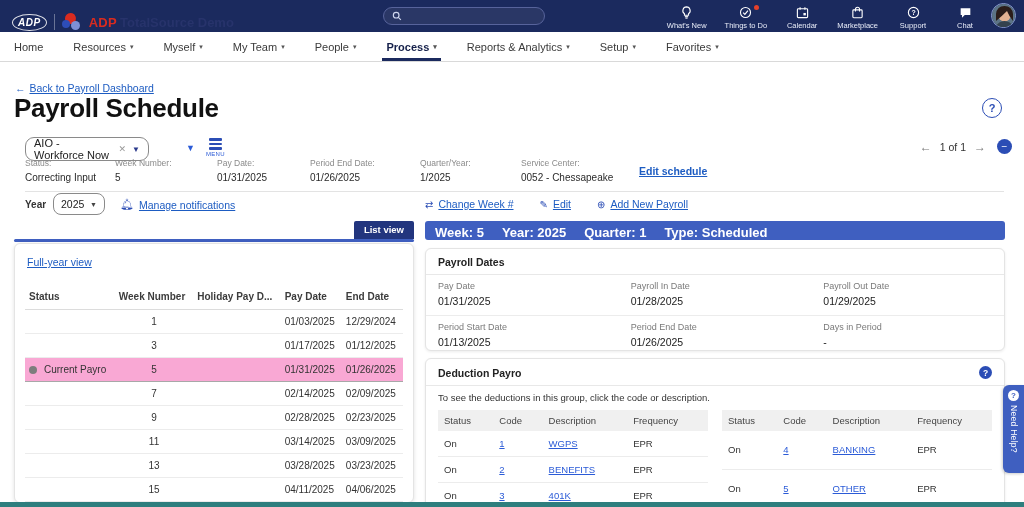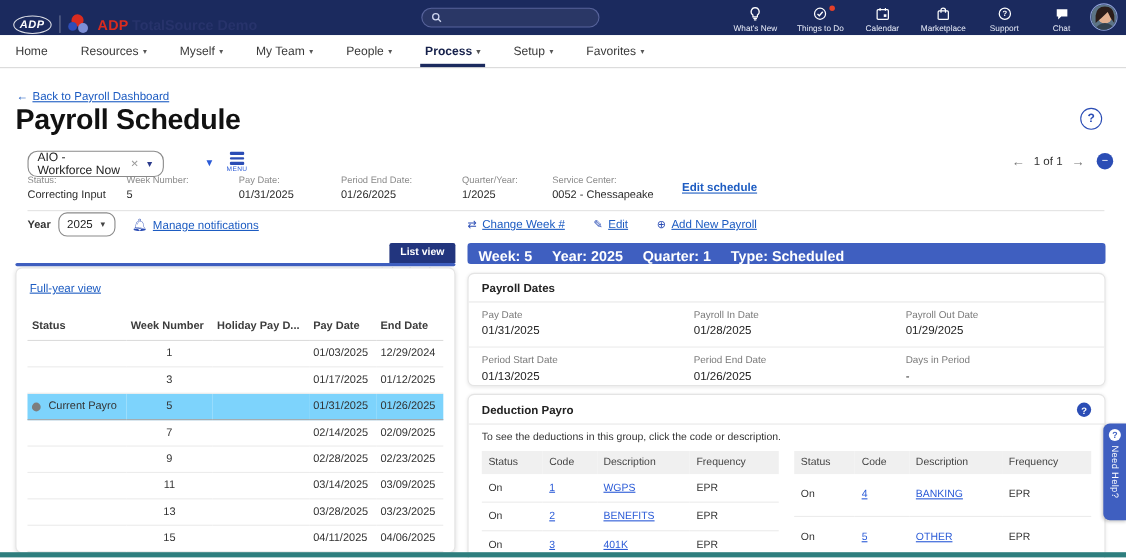--- a/index.html
+++ b/index.html
@@ -77,21 +77,21 @@
   .left-panel { position:absolute; top:221px; left:14px; width:400px; bottom:0; }
   .tabs { display:flex; align-items:flex-end; height:18px;flex-direction:column; }
   .tab { font-size:9.5px; padding:3px 10px 4px; cursor:pointer; color:#333; }
   .tab.active { background:#22357e; color:#fff; font-weight:bold; border-radius:2px 2px 0 0; }
   .tabs-underline { height:3px; background:#3f5fc0; border-radius:2px; }
   .list-card { position:absolute; top:22px; left:0; right:0; height:260px; background:#fff; border:1px solid #e4e4e4; border-radius:6px; box-shadow:0 1px 4px rgba(0,0,0,.12); padding:6px 10px 0; overflow:hidden; }
   .full-year { text-align:left; margin:2px 2px 16px; }
   table.sched { width:100%; border-collapse:collapse; font-size:10px; }
   table.sched th { text-align:left; font-weight:bold; color:#3c3c3c; padding:5px 4px 7px; border-bottom:1px solid #dcdcdc; white-space:nowrap; }
   table.sched td { padding:6px 4px; border-bottom:1px solid #ececec; color:#333; white-space:nowrap; }
-  table.sched tr.current td { background:#7dd3fc; border-bottom:1px solid #a8a8a8; }
+  table.sched tr.current td { background:#f9a8d4; border-bottom:1px solid #a8a8a8; }
   .cur-status { display:flex; align-items:center; gap:7px; overflow:hidden; }
   .cur-dot { width:8px; height:8px; border-radius:50%; background:#7d7d7d; flex:0 0 auto; }
   .col-week { text-align:center; }
 
   
   .right-panel { position:absolute; top:221px; left:425px; width:580px; bottom:0; }
   .rp-header { height:19px; background:#3f5fc0; border-radius:3px; color:#fff; font-size:13px; font-weight:bold; display:flex; align-items:flex-end; gap:18px; padding:0 10px; }
   .card { background:#fff; border:1px solid #e4e4e4; border-radius:6px; box-shadow:0 1px 3px rgba(0,0,0,.08); }
   .pd-card { position:absolute; top:27px; left:0; right:0; height:103px; }
   .card-title { font-size:10.5px; font-weight:bold; color:#222; padding:7px 12px 6px; border-bottom:1px solid #e8e8e8; display:flex; align-items:center; justify-content:space-between; }
@@ -223,20 +223,24 @@
       <div class="menu-item">
         <span>My Team</span>
         <span class="caret">▾</span>
       </div>
       <div class="menu-item">
         <span>People</span>
         <span class="caret">▾</span>
       </div>
       <div class="menu-item active">
         <span>Process</span>
+        <span class="caret">▾</span>
+      </div>
+      <div class="menu-item">
+        <span>Reports &amp; Analytics</span>
         <span class="caret">▾</span>
       </div>
       <div class="menu-item">
         <span>Setup</span>
         <span class="caret">▾</span>
       </div>
       <div class="menu-item">
         <span>Favorites</span>
         <span class="caret">▾</span>
       </div>
@@ -281,21 +285,21 @@
         <div class="svalue">01/31/2025</div>
       </div>
       <div class="sfield" style="width: 110px;">
         <div class="slabel">Period End Date:</div>
         <div class="svalue">01/26/2025</div>
       </div>
       <div class="sfield" style="width: 82px;">
         <div class="slabel">Quarter/Year:</div>
         <div class="svalue">1/2025</div>
       </div>
-      <div class="sfield" style="width: 118px;">
+      <div class="sfield" style="width: 118px; margin-left: 19px;">
         <div class="slabel">Service Center:</div>
         <div class="svalue">0052 - Chessapeake</div>
       </div>
       <span class="edit-schedule link">Edit schedule</span>
     </div>
 
   <div class="action-row">
     <span class="year-label">Year</span>
     <div class="year-select">
       <span>2025</span>

